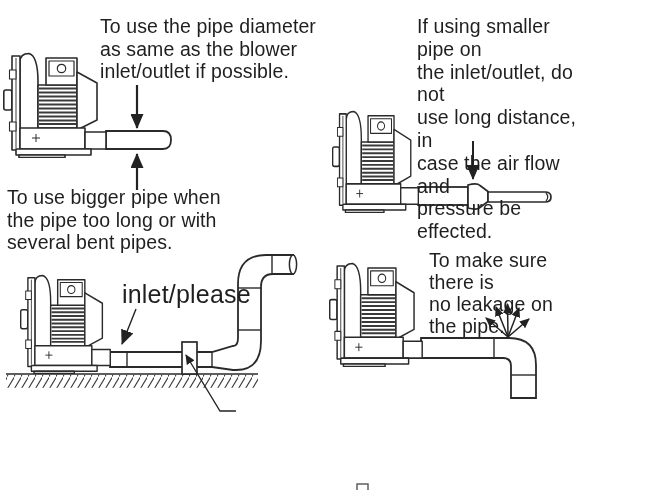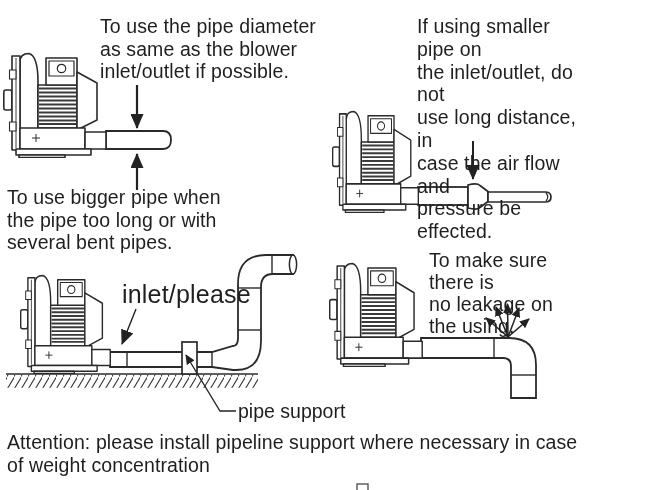--- a/index.html
+++ b/index.html
@@ -132,22 +132,19 @@
 the pipe too long or with
 several bent pipes.</div>
 
   <div class="cap cap-b">If using smaller pipe on
 the inlet/outlet, do not
 use long distance, in
 case the air flow and
 pressure be effected.</div>
 
   <div class="cap cap-d">To make sure there is
-no leakage on the using.</div>
+no leakage on the pipe.</div>
 
   <div class="lbl-io">inlet/please</div>
 
-  <div class="lbl-ps">pipe support</div>
 
-  <div class="attention">Attention: please install pipeline support where necessary in case
-of weight concentration</div>
 
 </div>
 
 </body></html>

